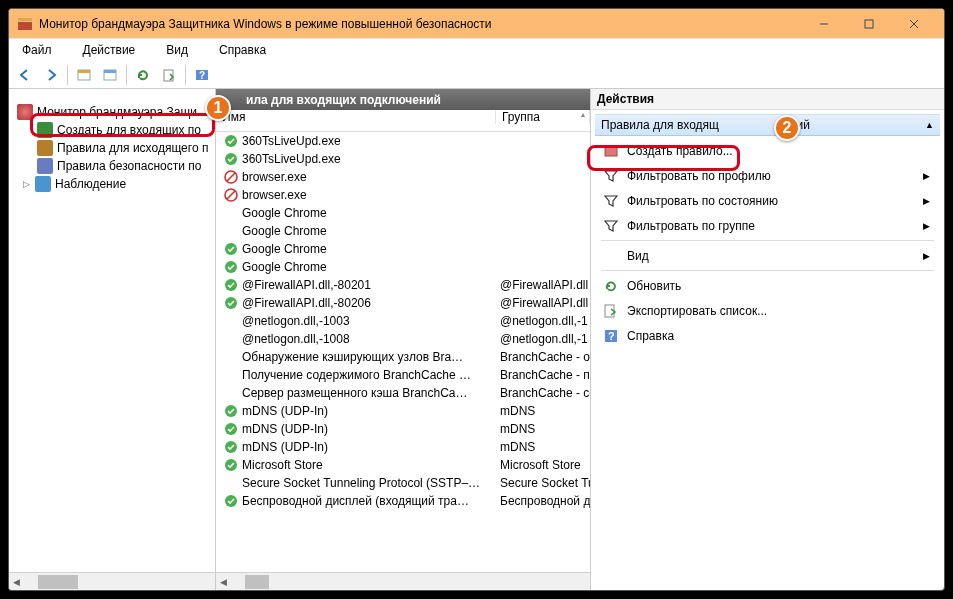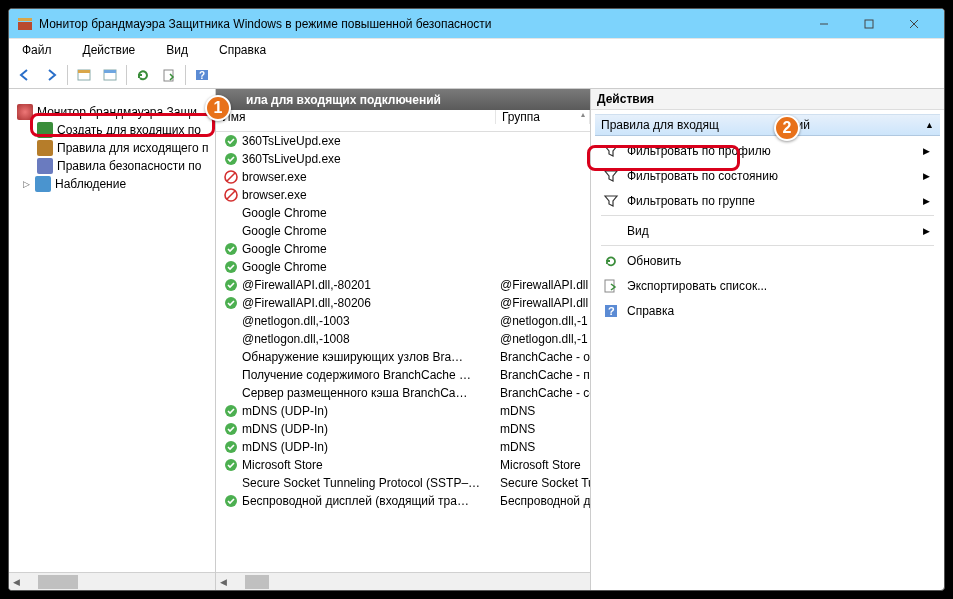--- a/index.html
+++ b/index.html
@@ -1,18 +1,18 @@
 <!DOCTYPE html>
 <html><head>
 <meta charset="utf-8">
 <style>
 * { box-sizing: border-box; margin: 0; padding: 0; }
 body { font-family: "Segoe UI", Tahoma, sans-serif; font-size: 12px; background: #000; width: 953px; height: 599px; overflow: hidden; position: relative; }
 .frame { position: absolute; left: 8px; top: 8px; width: 937px; height: 583px; background: #fff; border: 1px solid #555; border-radius: 4px; overflow: hidden; display: flex; flex-direction: column; }
-.titlebar { height: 30px; display: flex; align-items: center; padding: 0 8px; background: #7dd3fc; border-bottom: 1px solid #e5e5e5; }
+.titlebar { height: 30px; display: flex; align-items: center; padding: 0 8px; background: #fdba74; border-bottom: 1px solid #e5e5e5; }
 .titlebar .icon { width: 16px; height: 16px; margin-right: 6px; }
 .titlebar .title { color: #000; flex: 1; }
 .sysbtn { width: 45px; height: 28px; display: flex; align-items: center; justify-content: center; color: #555; }
 .sysbtn svg { stroke: #444; }
 .menubar { height: 22px; display: flex; align-items: center; padding: 0 6px; gap: 17px; }
 .menubar .item { padding: 2px 7px; }
 .toolbar { height: 28px; display: flex; align-items: center; padding: 0 4px; gap: 2px; border-bottom: 1px solid #ccc; }
 .tbtn { width: 24px; height: 22px; display: flex; align-items: center; justify-content: center; border: 1px solid transparent; }
 .tsep { width: 1px; height: 20px; background: #ccc; margin: 0 2px; }
 .content { flex: 1; display: flex; overflow: hidden; }
@@ -377,20 +377,27 @@
       <div class="act-title">Действия</div>
       <div class="act-sub">
         <span>Правила для входящ</span>
         <span style="width:58px"></span>
         <span>чений</span>
         <span class="arrow">▲</span>
       </div>
       <div class="act-list" id="actions-list">
           <div class="arow">
             <span class="ic"><svg width="16" height="16">
+                <rect x="2" y="4" width="12" height="9" fill="#d77" stroke="#a44"></rect>
+                <rect x="2" y="2" width="12" height="3" fill="#dca24a"></rect>
+              </svg></span>
+            <span>Создать правило...</span>
+          </div>
+          <div class="arow">
+            <span class="ic"><svg width="16" height="16">
                 <path d="M2 3h12l-4 5v5l-4-2v-3z" fill="none" stroke="#333" stroke-width="1.2"></path>
               </svg></span>
             <span>Фильтровать по профилю</span>
             <span class="arr">▶</span>
           </div>
           <div class="arow">
             <span class="ic"><svg width="16" height="16">
                 <path d="M2 3h12l-4 5v5l-4-2v-3z" fill="none" stroke="#333" stroke-width="1.2"></path>
               </svg></span>
             <span>Фильтровать по состоянию</span>

